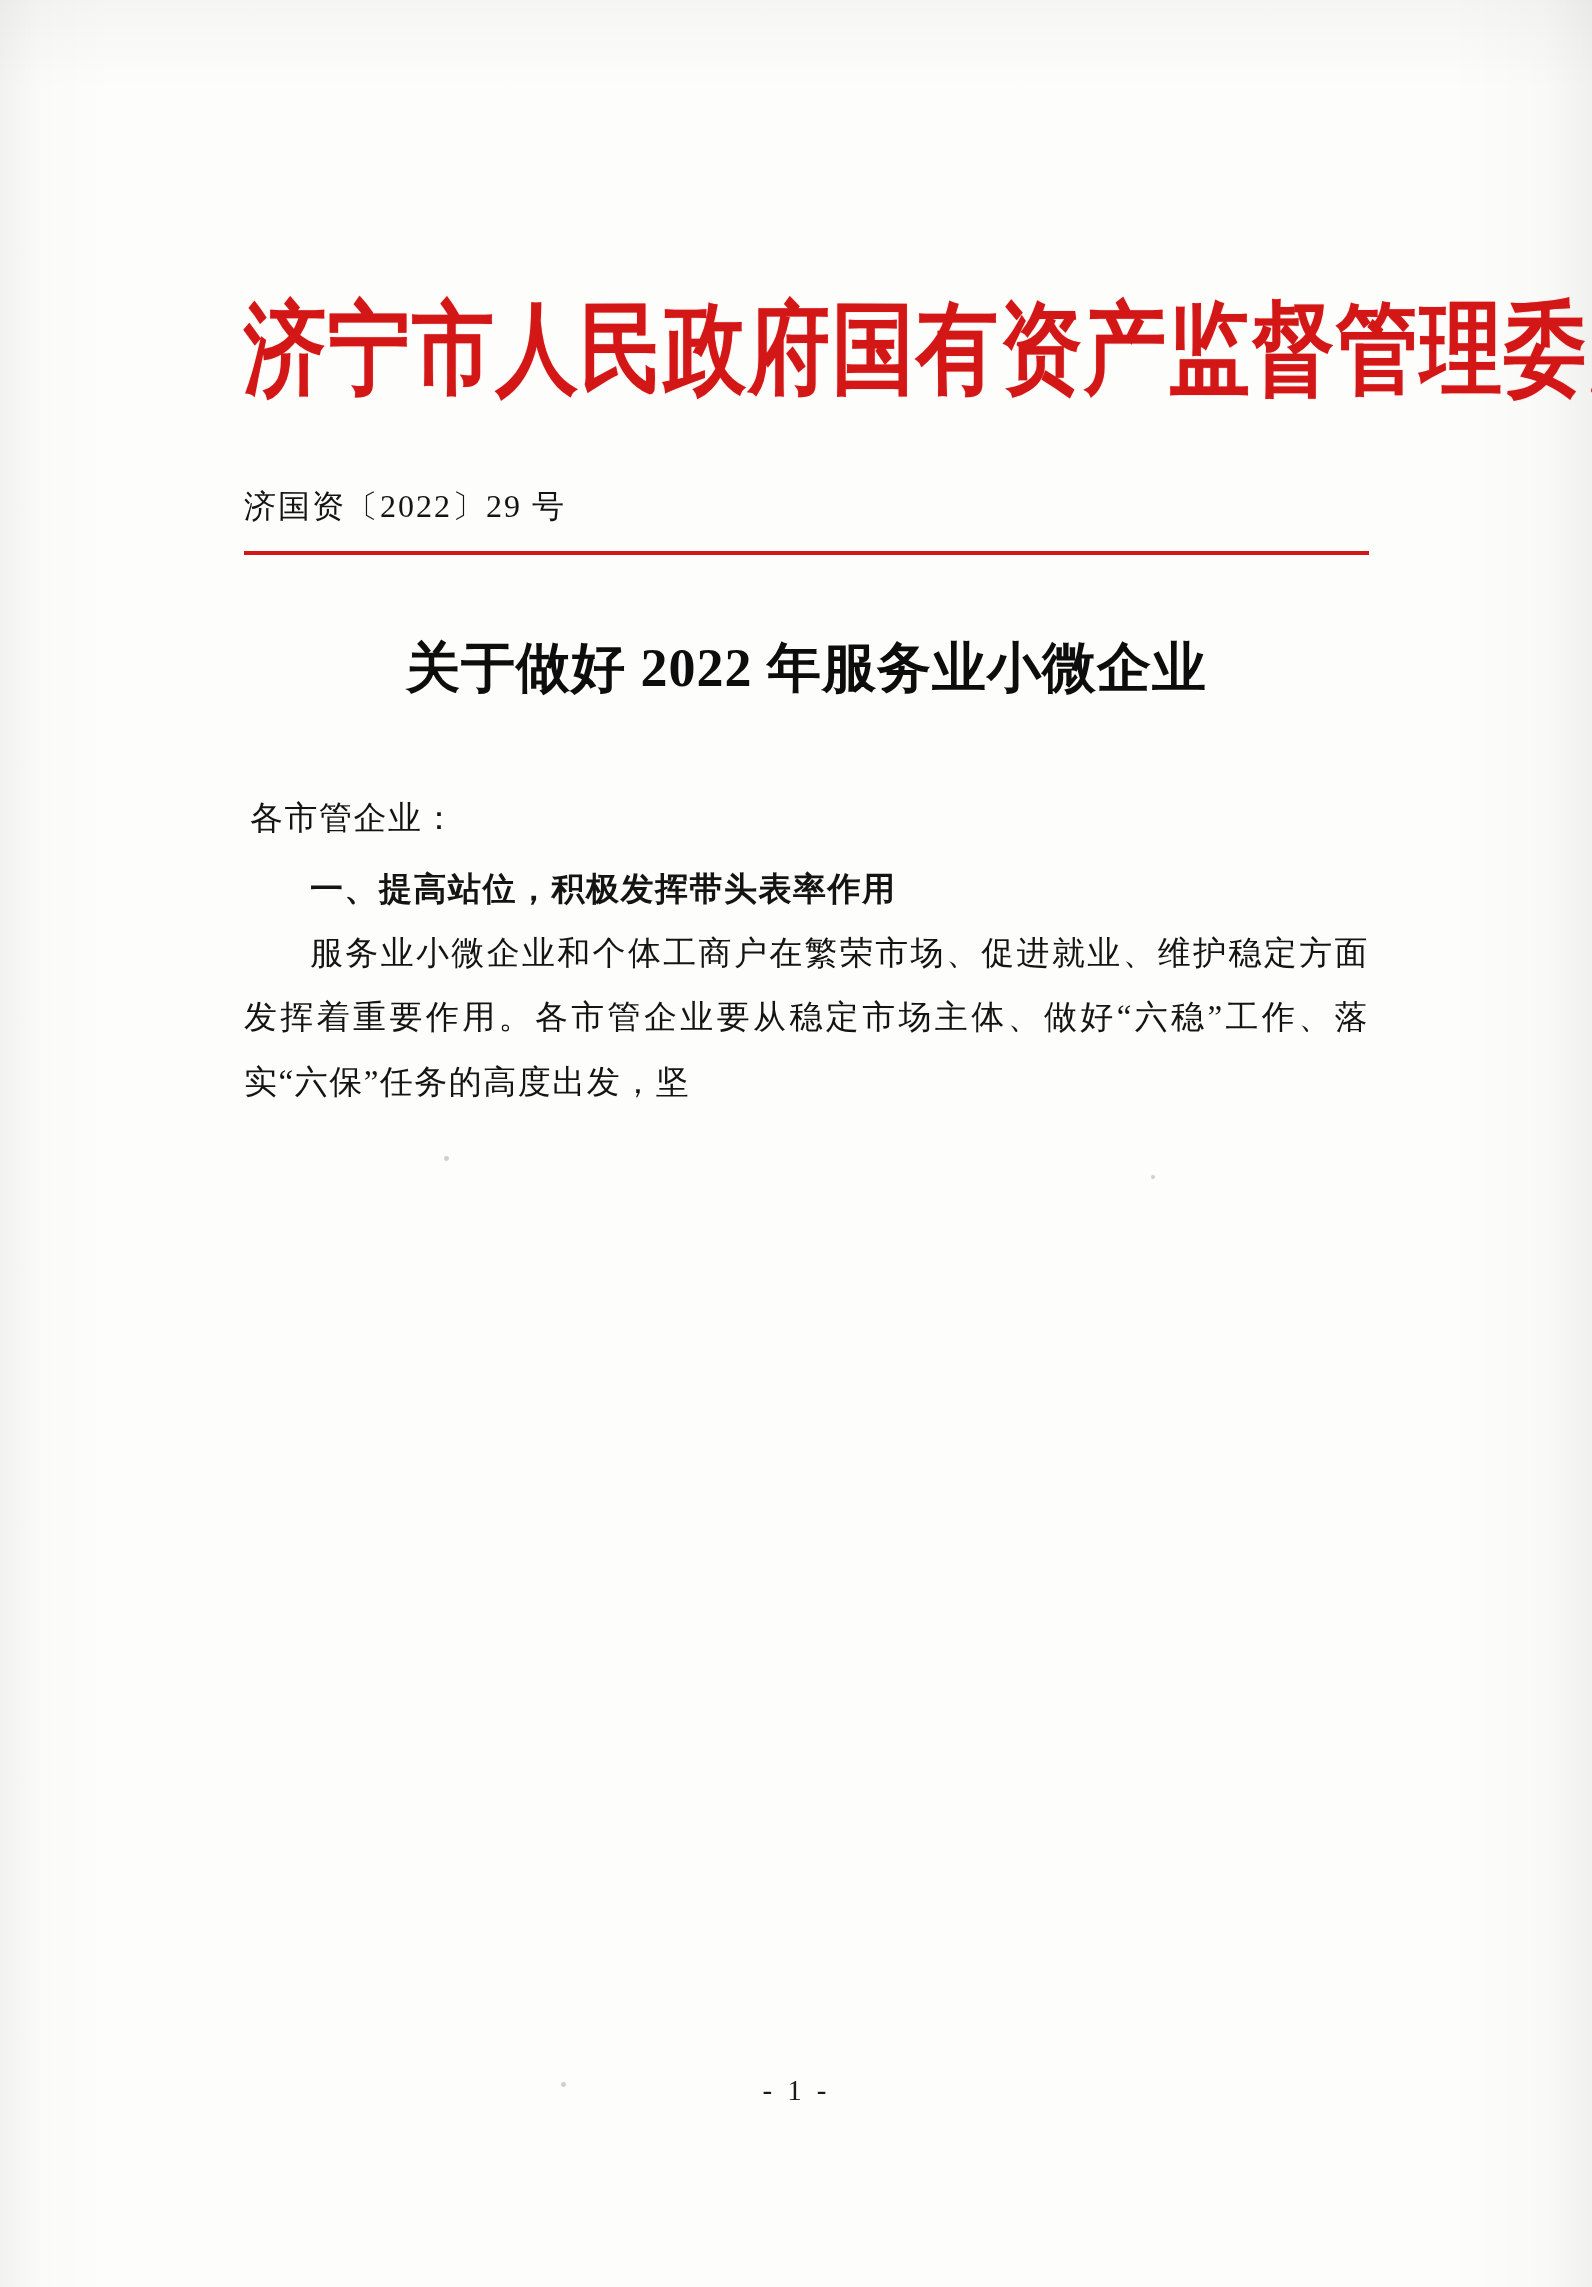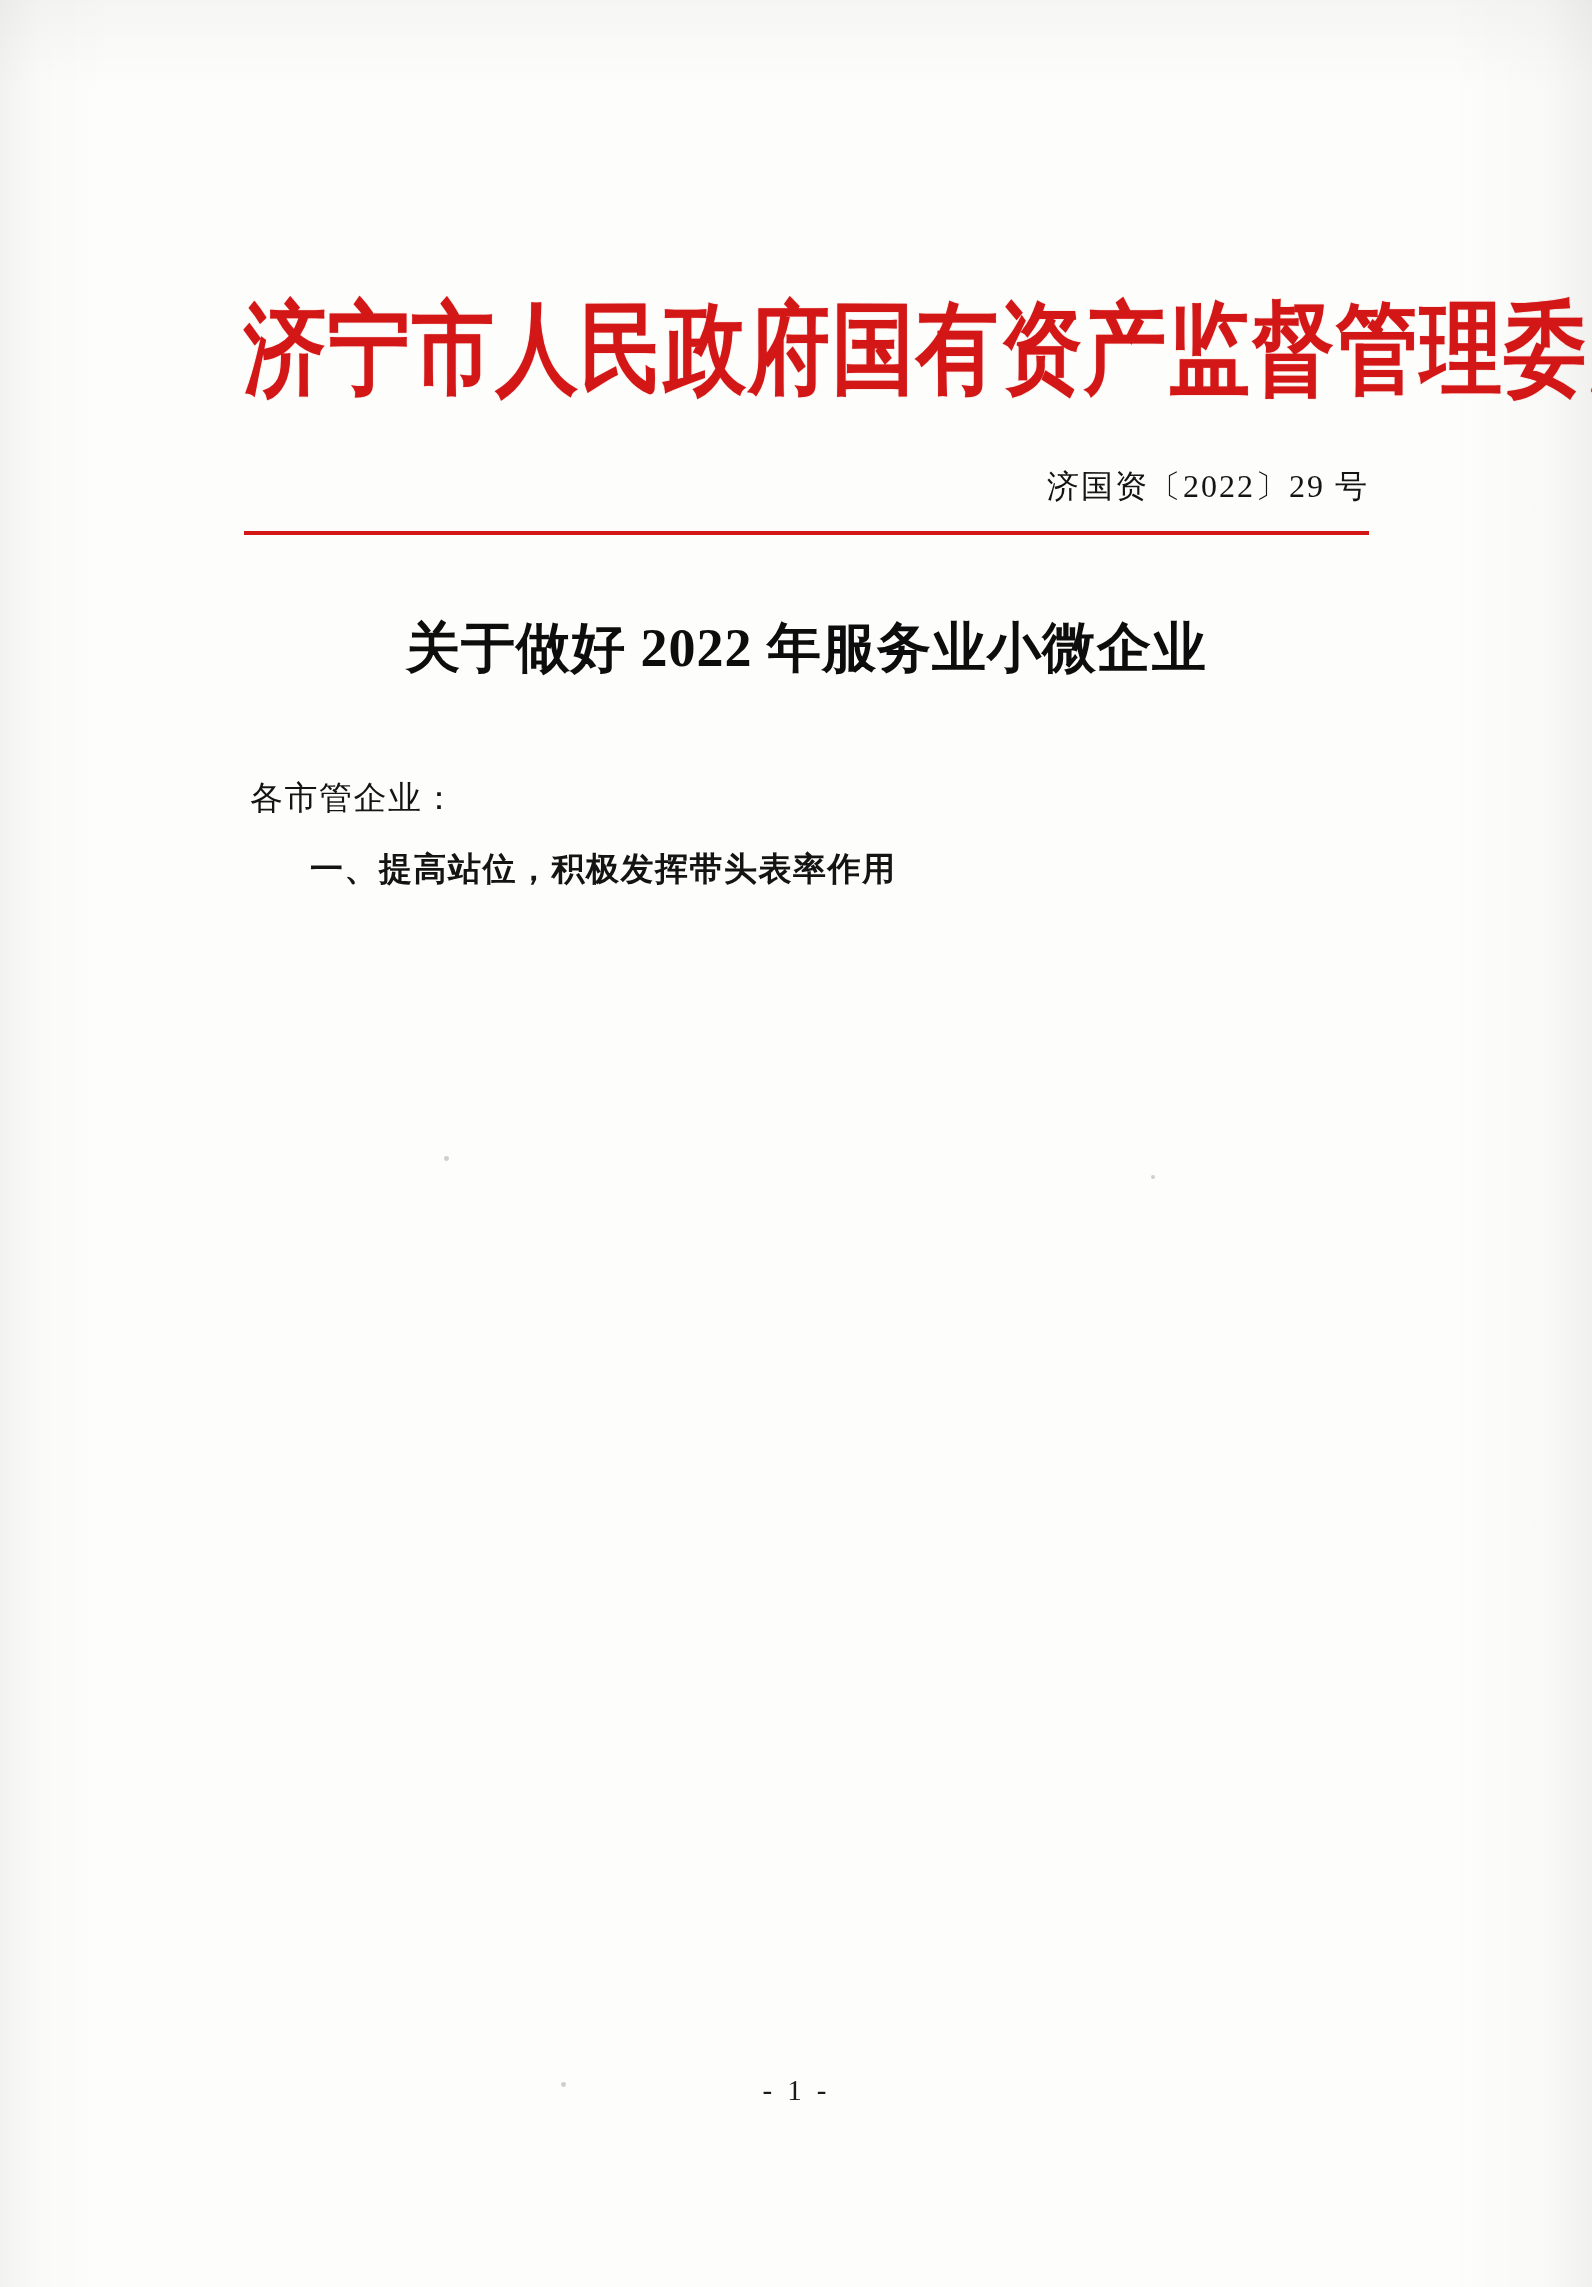--- a/index.html
+++ b/index.html
@@ -46,22 +46,22 @@
     font-weight: bold;
     font-size: 82px;
     letter-spacing: 2px;
     line-height: 1.15;
     white-space: nowrap;
     transform: scaleY(1.22);
     transform-origin: center top;
     text-shadow: 0 0 1px rgba(211,22,22,0.5);
   }
   .doc-number {
-    margin-top: 78px;
-    text-align: right;
+    margin-top: 98px;
+    text-align: left;
     font-size: 32px;
     letter-spacing: 2px;
     color: #141414;
     font-family: "Liberation Serif", "DejaVu Serif", serif;
   }
   .red-rule {
     margin-top: 21.5px;
     height: 3.9px;
     background: #d31616;
     width: 100%;
@@ -128,20 +128,21 @@
 
     <div class="red-rule"></div>
 
     <div class="title">
       <span class="line">关于做好 2022 年服务业小微企业</span>
     </div>
 
     <div class="body-text">
       <p class="salutation">各市管企业：</p>
       <p class="section-head">一、提高站位，积极发挥带头表率作用</p>
+      <p class="para">服务业小微企业和个体工商户在繁荣市场、促进就业、维护稳定方面发挥着重要作用。各市管企业要从稳定市场主体、做好“六稳”工作、落实“六保”任务的高度出发，坚</p>
     </div>
   </div>
 
   <div class="footer">- 1 -</div>
 
   <div class="speck" style="left:444px;top:1156px;width:4.9px;height:4.9px;"></div>
   <div class="speck" style="left:1151px;top:1175px;width:3.9px;height:3.9px;"></div>
   <div class="speck" style="left:561px;top:2082px;width:4.9px;height:4.9px;"></div>
 </div>
 

